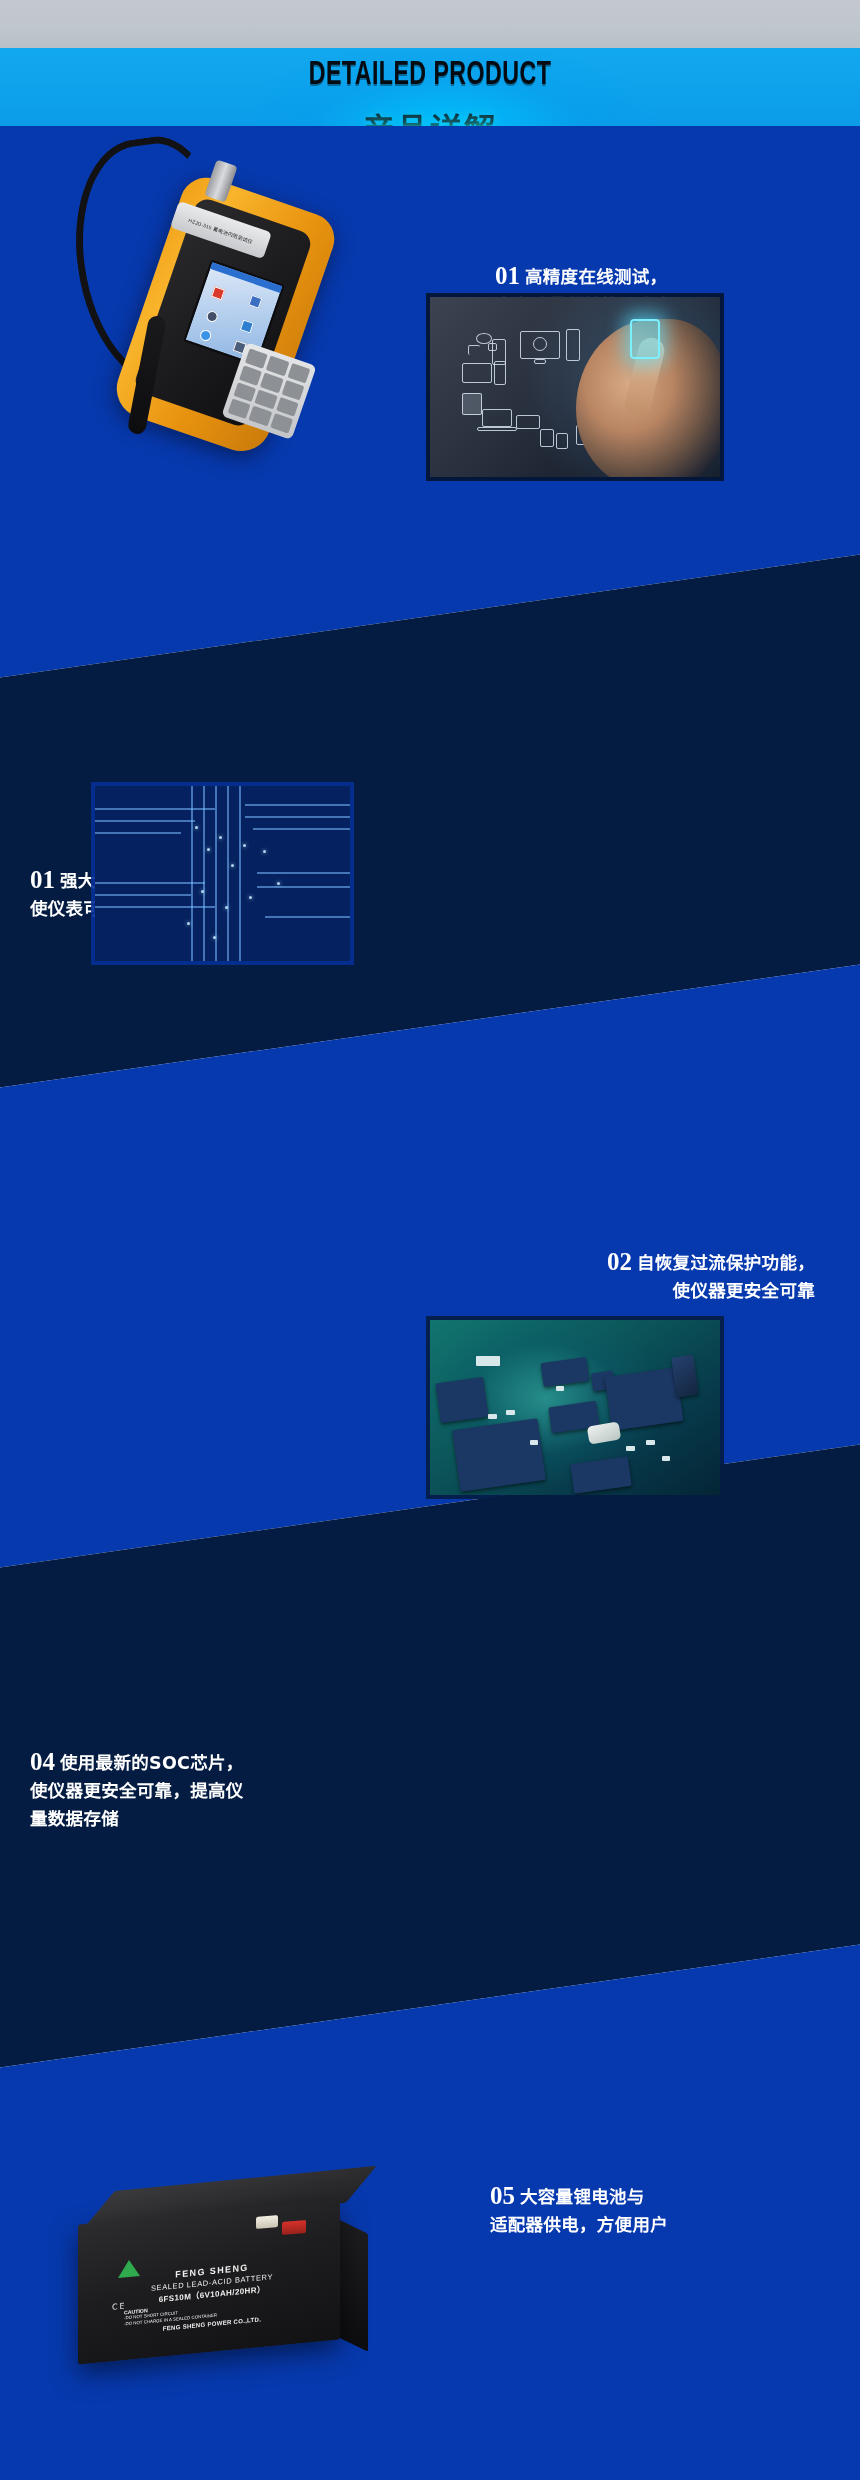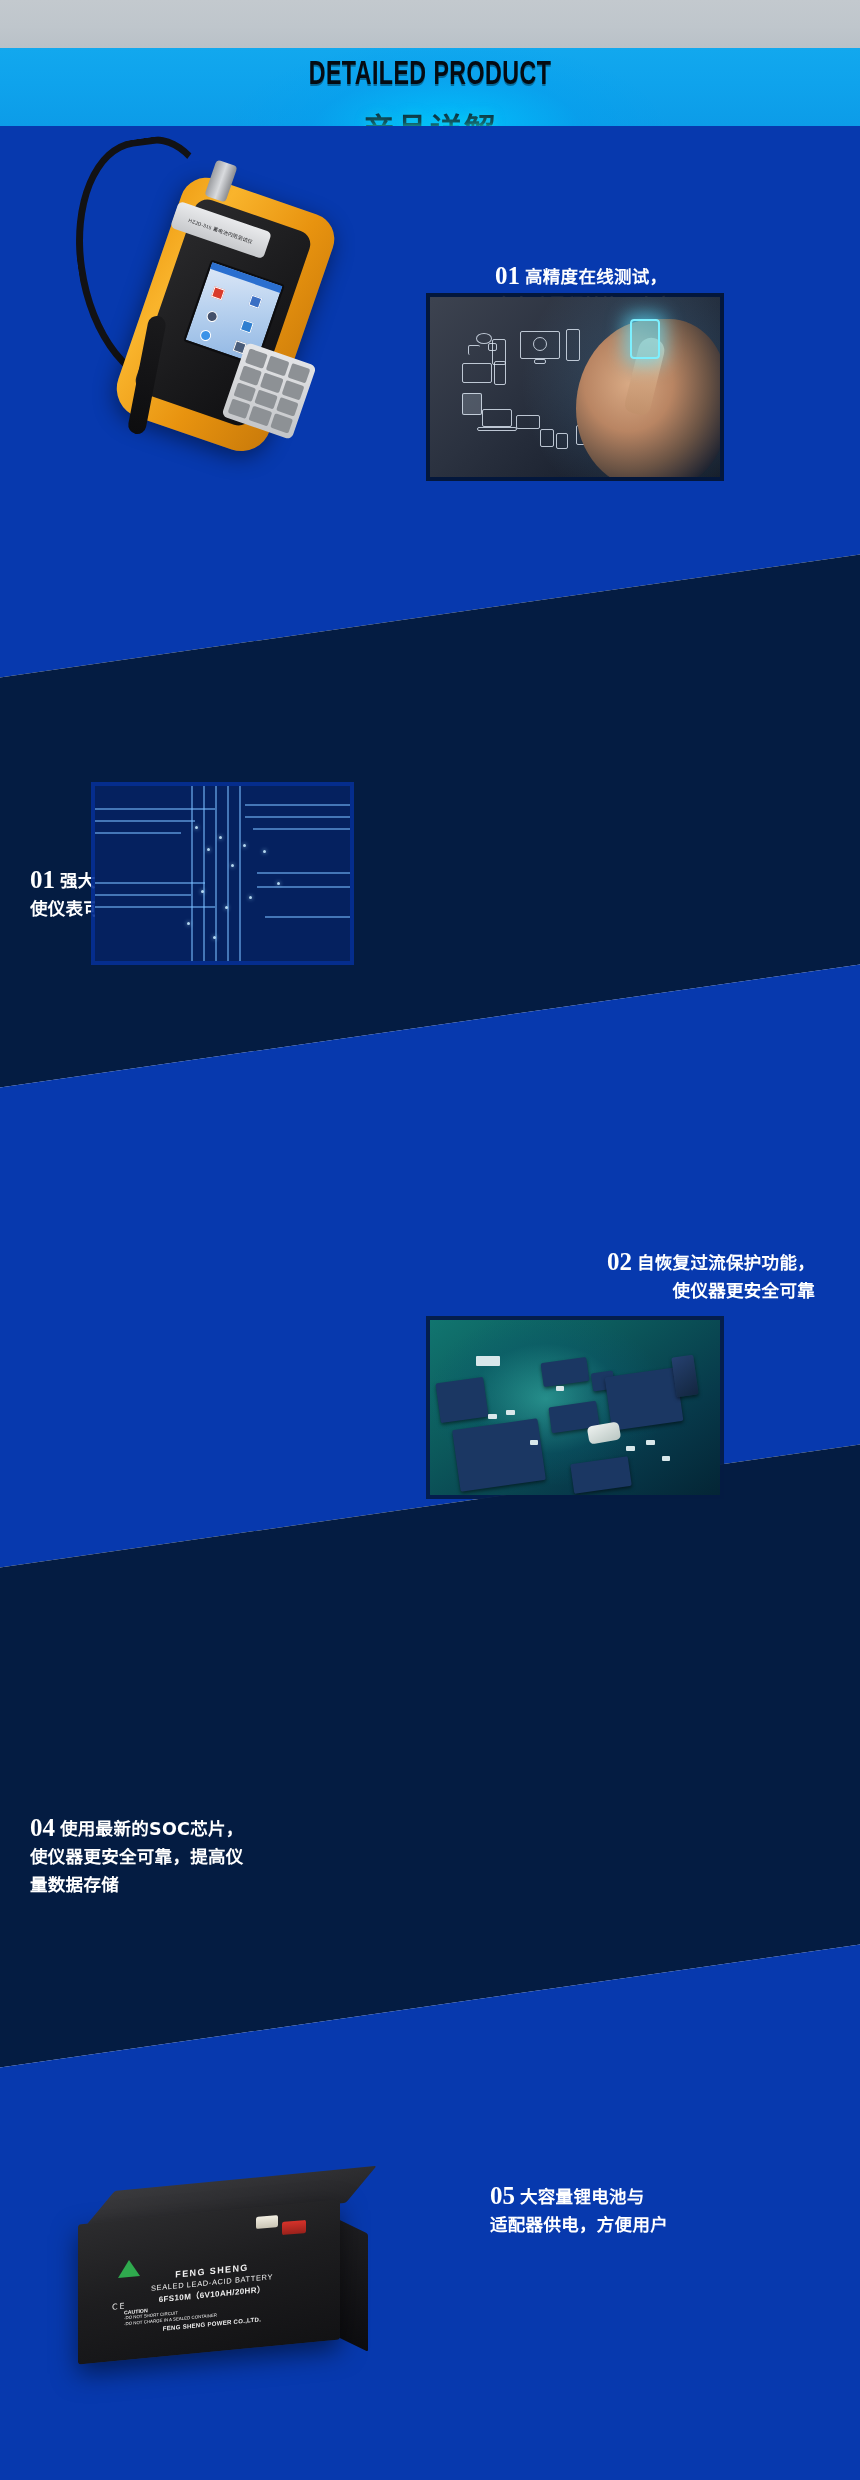--- a/index.html
+++ b/index.html
@@ -432,21 +432,21 @@
       <div class="smd" style="left:46px; top:36px;  width:24px; height:10px;"></div>
       <div class="smd" style="left:58px; top:94px;  width:9px;  height:5px;"></div>
       <div class="smd" style="left:76px; top:90px;  width:9px;  height:5px;"></div>
       <div class="smd" style="left:100px;top:120px; width:8px;  height:5px;"></div>
       <div class="smd" style="left:196px;top:126px; width:9px;  height:5px;"></div>
       <div class="smd" style="left:216px;top:120px; width:9px;  height:5px;"></div>
       <div class="smd" style="left:232px;top:136px; width:8px;  height:5px;"></div>
       <div class="smd" style="left:126px;top:66px;  width:8px;  height:5px;"></div>
     </div>
 
-    <div class="f-text left-al" style="left:30px; top:1814px;">
+    <div class="f-text left-al" style="left:30px; top:1748px;">
       <div class="f-line">
         <span class="f-num">04</span><span>使用最新的SOC芯片，</span>
       </div>
       <div class="f-line">使仪器更安全可靠，提高仪</div>
       <div class="f-line">量数据存储</div>
     </div>
   </div>
 
   <div class="feature">
     <div class="batt-wrap">

